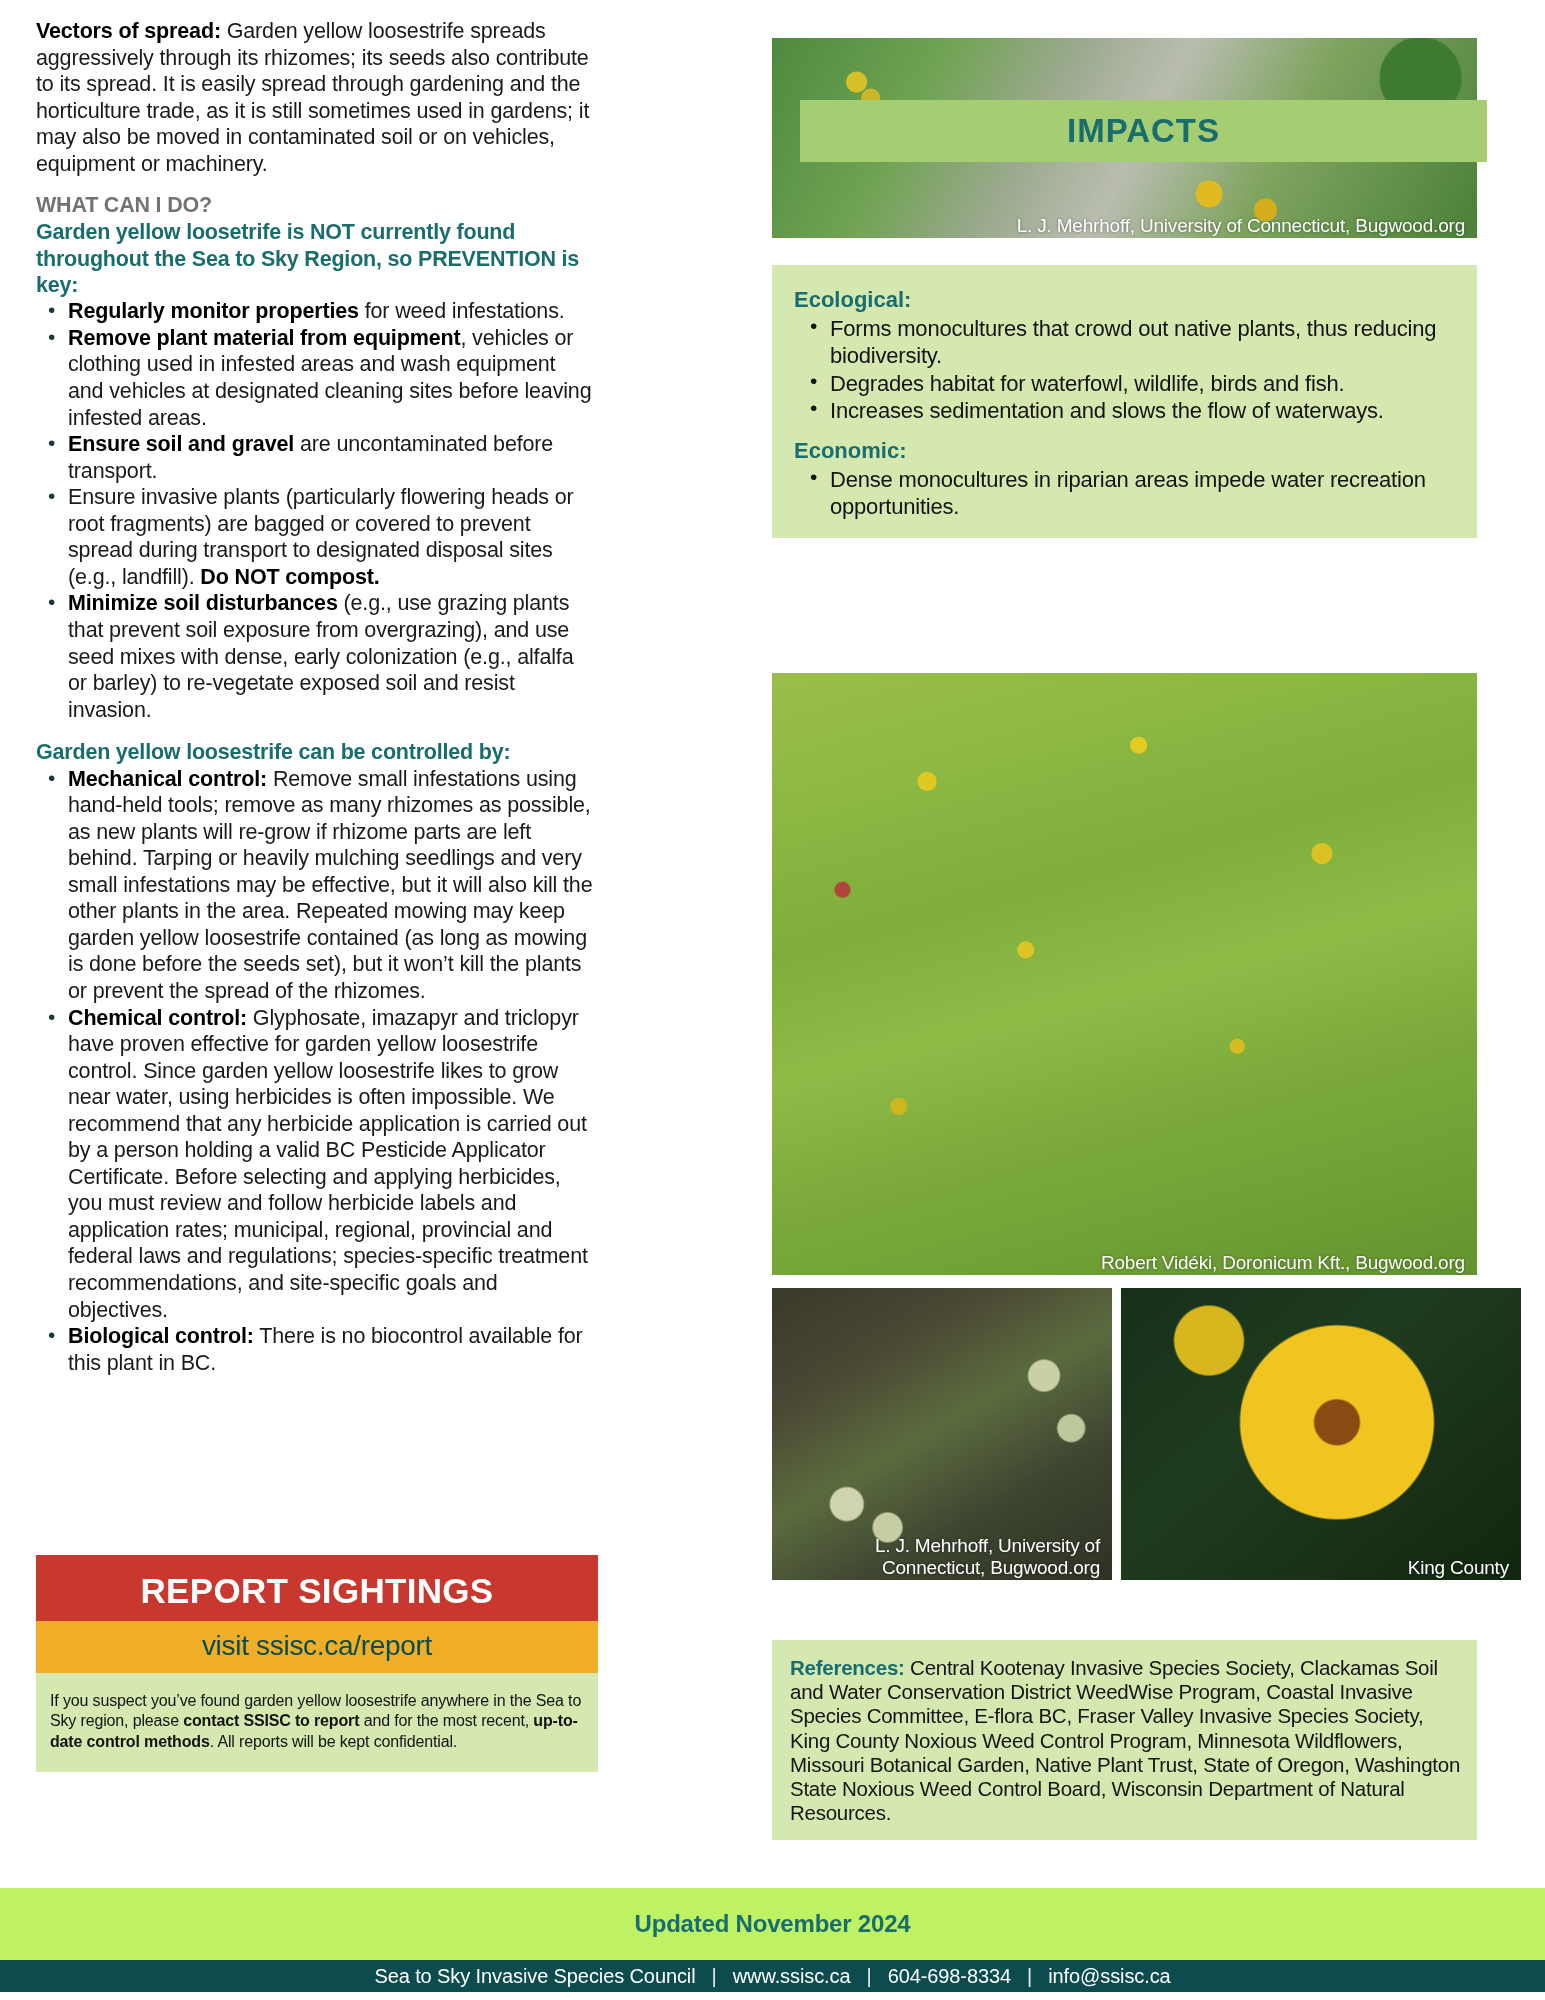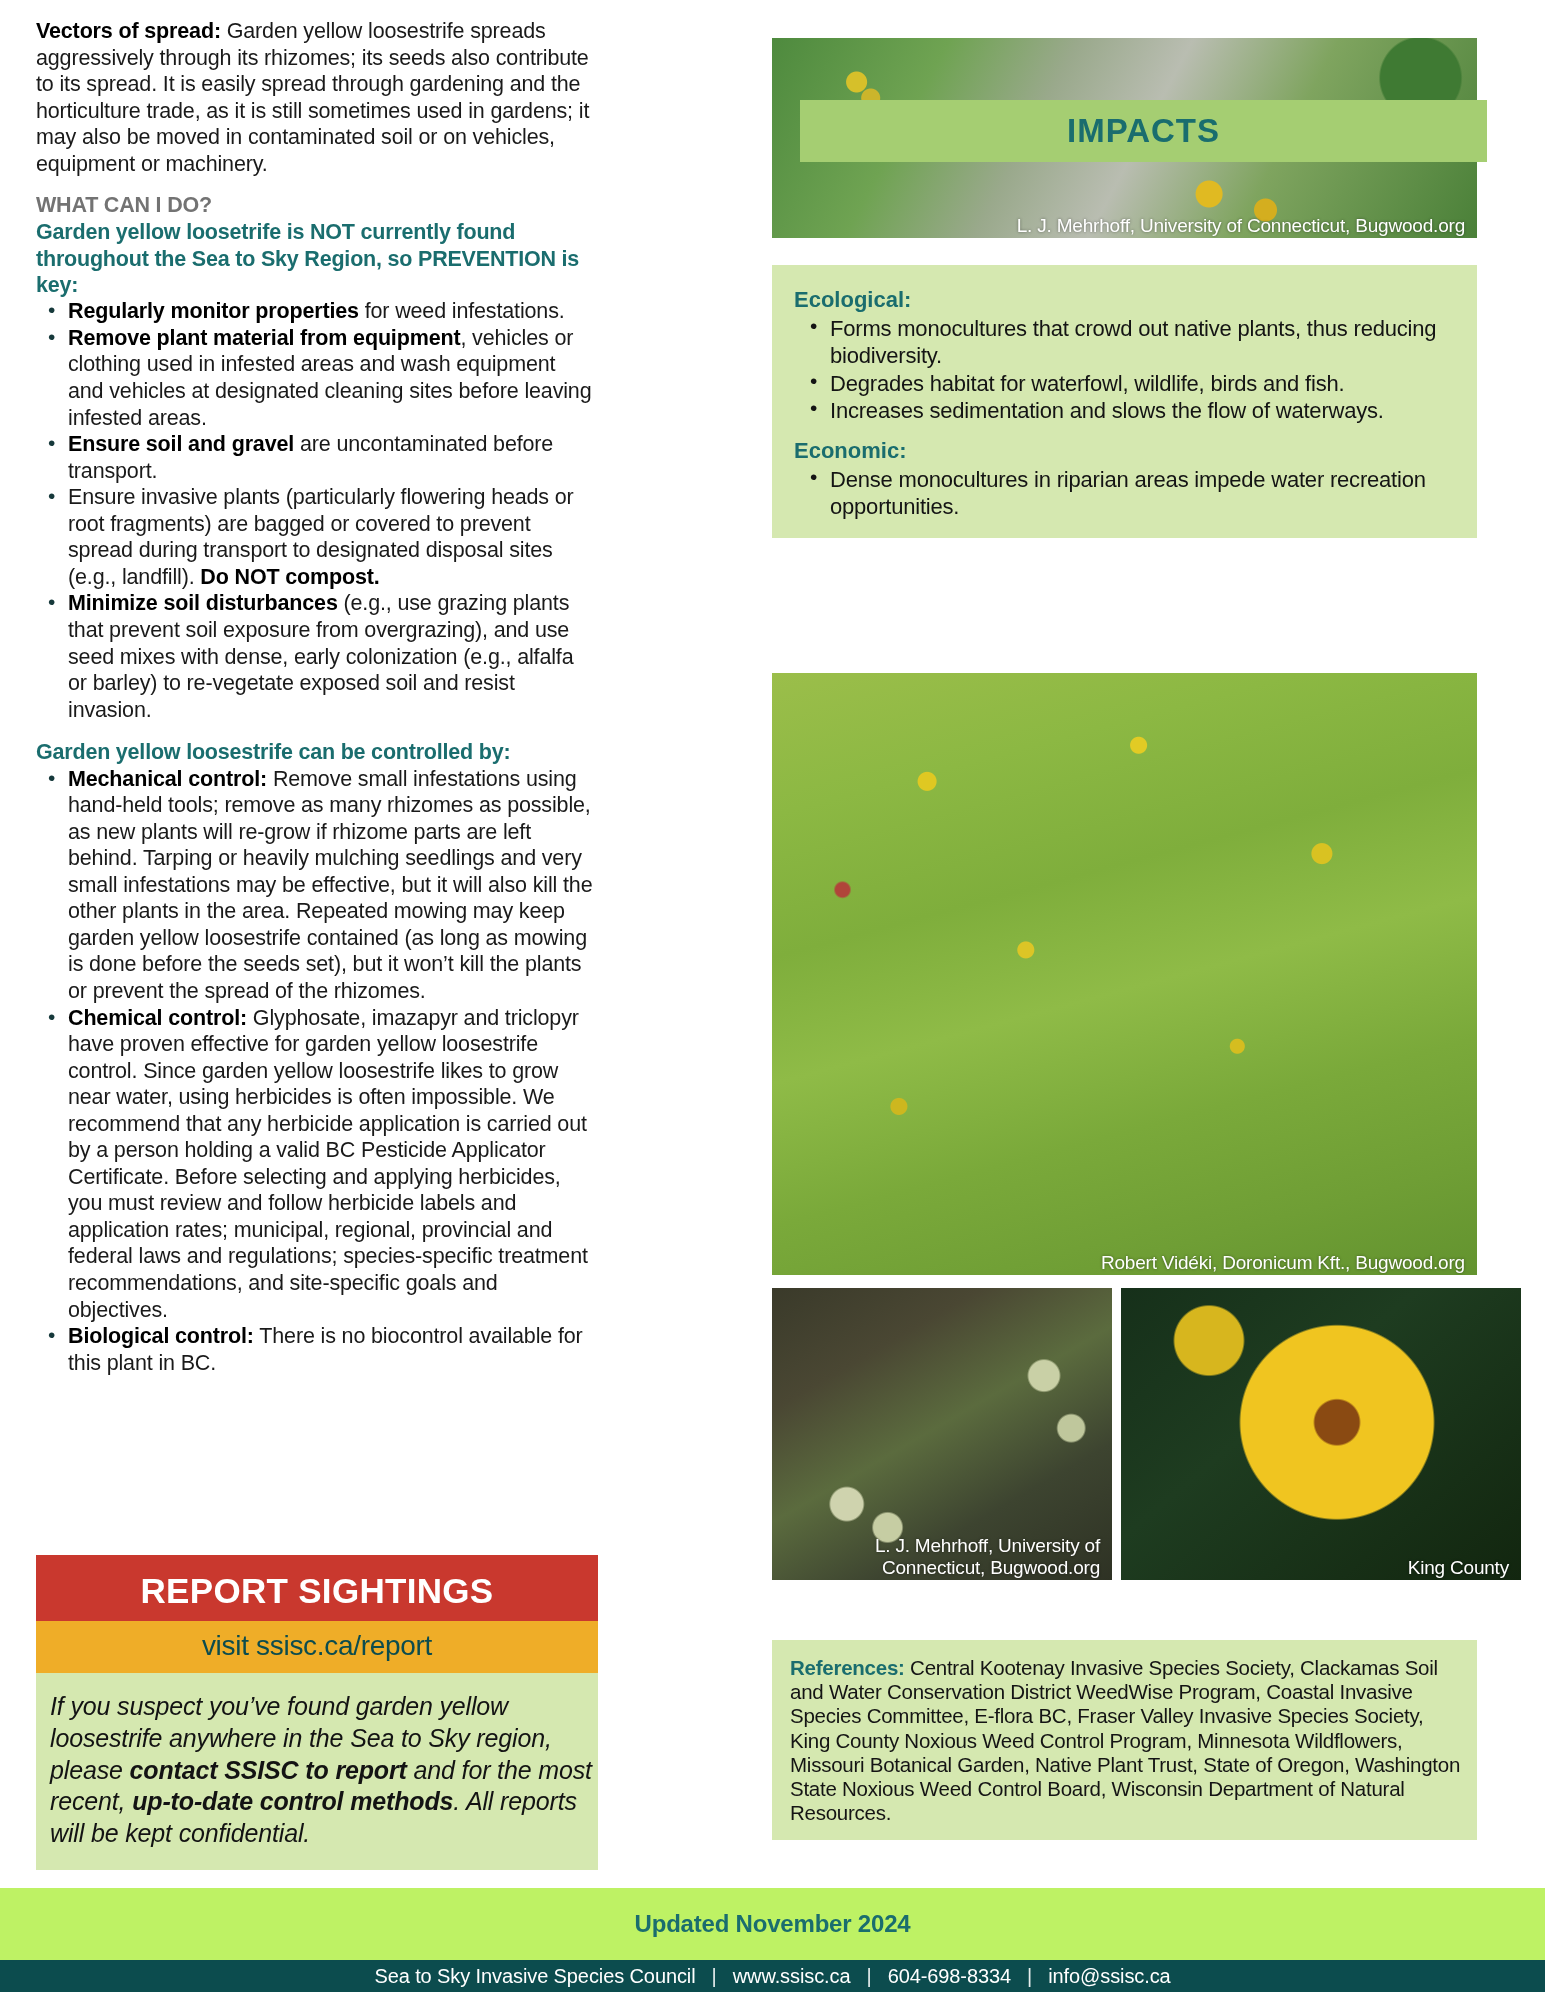--- a/index.html
+++ b/index.html
@@ -49,23 +49,22 @@
     font-weight: 700; font-size: 35px; letter-spacing: 0.3px;
     text-align: center; padding: 18px 0 13px; line-height: 1;
   }
   .rs-yellow {
     background: #EFAD28; color: #0C4C4E;
     font-size: 28px; text-align: center; padding: 11px 0 13px;
     line-height: 1; letter-spacing: -0.3px;
   }
   .rs-green {
     background: #D5E8B0; color: #131313;
-    font-size: 25px; line-height: 1.27; padding: 18px 4px 20px 14px;
+    font-size: 16px; line-height: 1.27; padding: 18px 4px 20px 14px;
     letter-spacing: -0.15px;
-    font-style: italic;
   }
   .rs-green b { font-weight: 700; }
 
   
   .photo { position: relative; overflow: hidden; }
   .credit {
     position: absolute; right: 12px; bottom: 2px;
     color: #ffffff; font-size: 19px; line-height: 1.12;
     text-align: right; letter-spacing: -0.2px;
     text-shadow: 0 0 3px rgba(0,0,0,.45);

